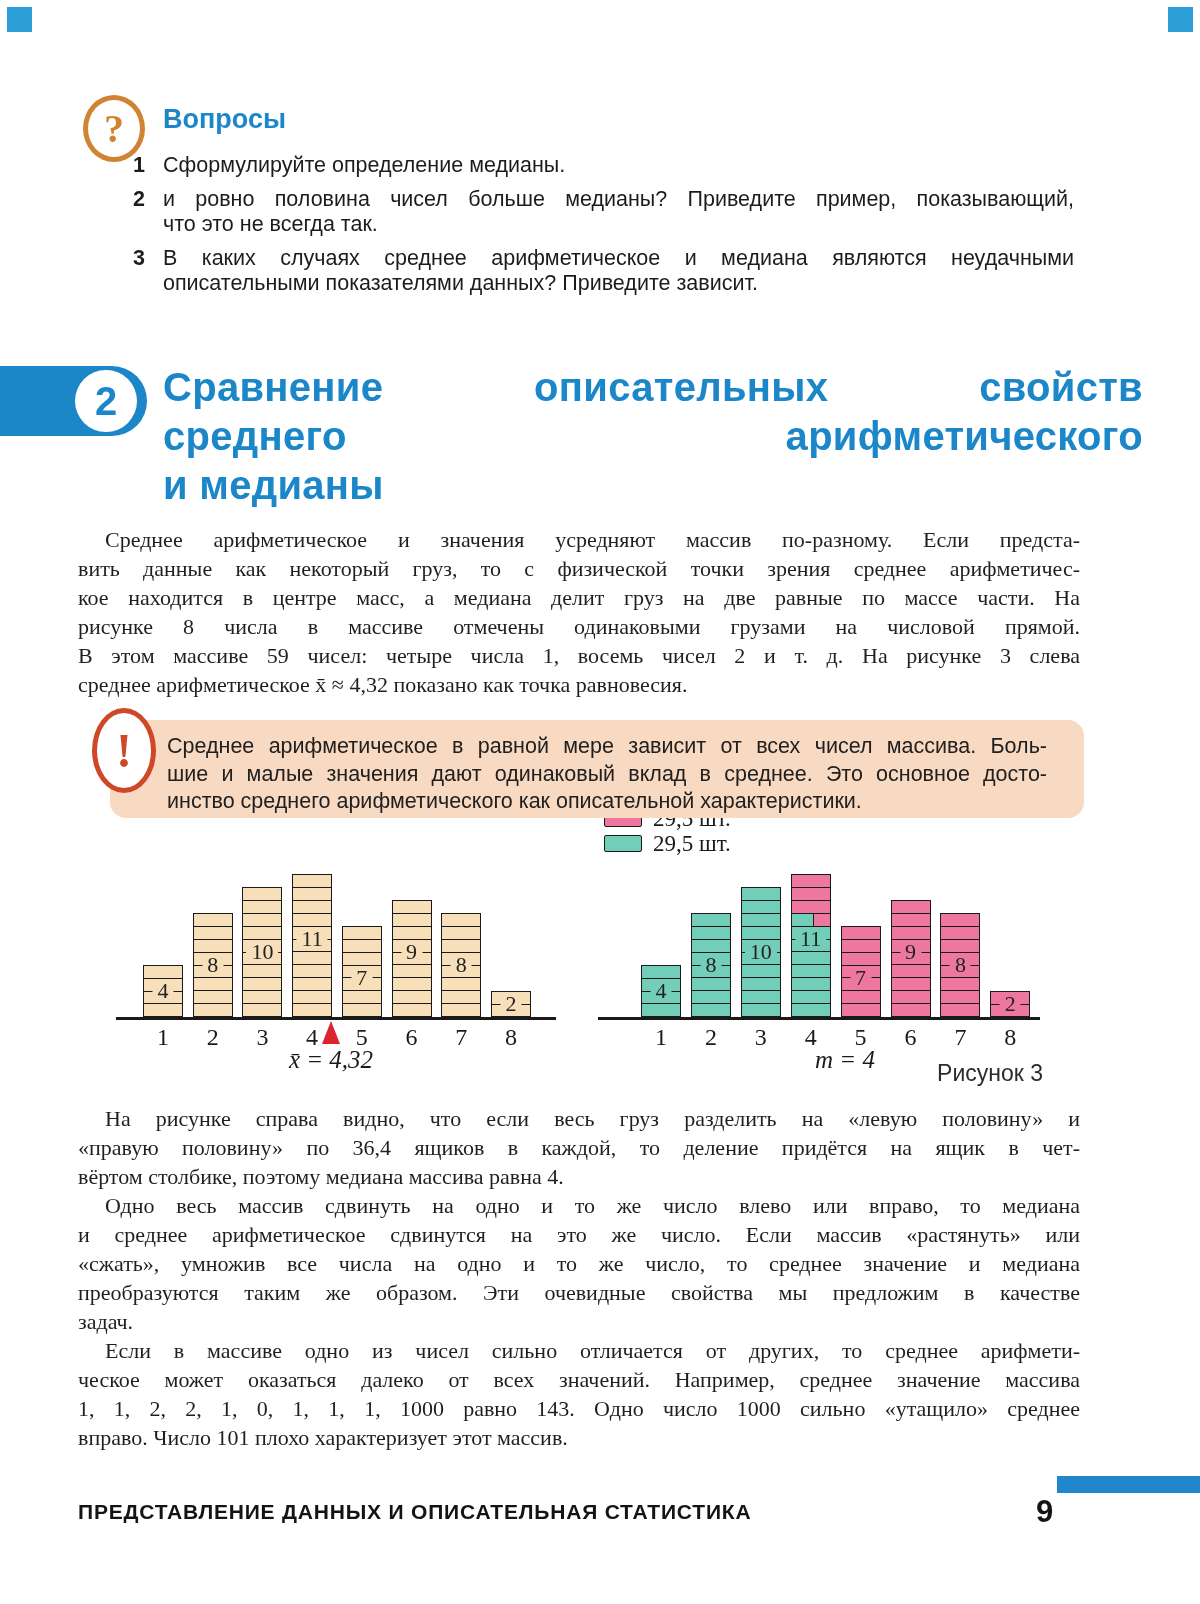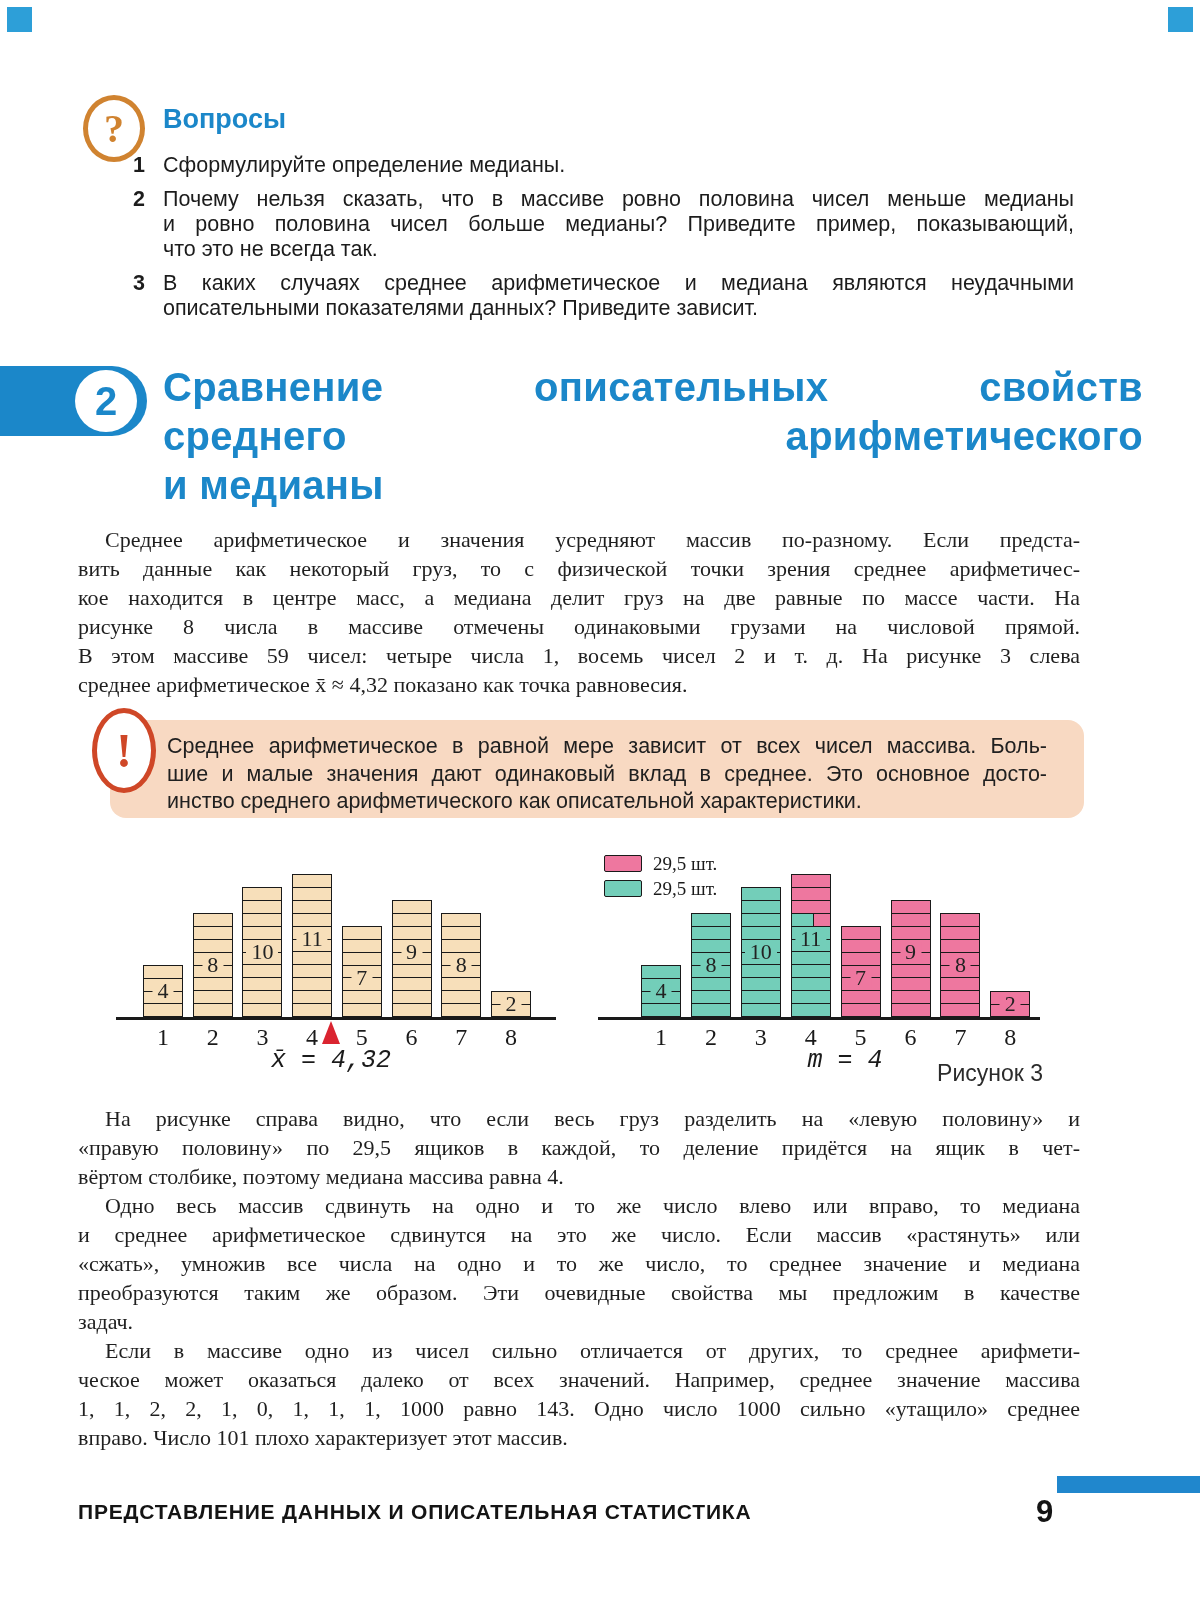--- a/index.html
+++ b/index.html
@@ -47,26 +47,26 @@
 
   
   .axis{position:absolute;height:2.5px;background:#1a1a1a;}
   .bar-stack{position:absolute;display:flex;flex-direction:column;border:1.8px solid #1a1a1a;box-sizing:border-box;}
   .bar-unit{flex:1;}
   .bar-unit.divided{border-top:1.6px solid #1a1a1a;}
   .bar-num{position:absolute;left:50%;transform:translate(-50%,50%);padding:0 5px;
            font-family:"Liberation Serif",serif;font-size:22px;line-height:20px;color:#222;white-space:nowrap;z-index:2;}
   .tick{position:absolute;transform:translateX(-50%);font-family:"Liberation Serif",serif;
         font-size:24px;color:#1a1a1a;}
-  .below-label{position:absolute;transform:translateX(-50%);font-family:Liberation Mono, monospace;
+  .below-label{position:absolute;transform:translateX(-50%);font-family:Liberation Serif, serif;
                font-style:italic;font-size:25px;color:#1a1a1a;white-space:nowrap;}
   #mean-triangle{position:absolute;left:322px;top:1021px;width:0;height:0;
                  border-left:9px solid transparent;border-right:9px solid transparent;
                  border-bottom:23px solid #da2430;}
-  #legend{left:604px;top:851px;font-family:"Liberation Serif",serif;font-size:19px;color:#1a1a1a;}
+  #legend{left:604px;top:806px;font-family:"Liberation Serif",serif;font-size:23px;color:#1a1a1a;}
   .legend-row{display:flex;align-items:center;height:25px;}
   .legend-swatch{width:38px;height:17px;border:1.7px solid #1a1a1a;border-radius:2px;margin-right:11px;box-sizing:border-box;}
   .legend-swatch.pink{background:#ee779f;}
   .legend-swatch.teal{background:#73ceb9;}
   #figure-caption{left:auto;right:157px;top:1060px;font-family:"Liberation Sans",sans-serif;
                   font-size:23px;color:#2b2b2b;}
 
   
   #footer-bar{left:1057px;top:1476px;width:143px;height:17px;background:#2087cd;}
   #footer-chapter{left:78px;top:1500px;font-family:"Liberation Sans",sans-serif;font-weight:bold;
@@ -90,21 +90,20 @@
   <div class="abs" id="questions">
     <div class="q">
       <span class="q-num">1</span>
       <div>
           <div class="jl last">Сформулируйте определение медианы.</div>
         </div>
     </div>
     <div class="q">
       <span class="q-num">2</span>
       <div>
-          <div class="jl">Почему нельзя сказать, что в массиве ровно половина чисел меньше медианы</div>
           <div class="jl">и ровно половина чисел больше медианы? Приведите пример, показывающий,</div>
           <div class="jl last">что это не всегда так.</div>
         </div>
     </div>
     <div class="q">
       <span class="q-num">3</span>
       <div>
           <div class="jl">В каких случаях среднее арифметическое и медиана являются неудачными</div>
           <div class="jl last">описательными показателями данных? Приведите зависит.</div>
         </div>
@@ -339,21 +338,21 @@
       <span class="legend-swatch teal"></span>
       <span>29,5 шт.</span>
     </div>
   </div>
 
   <div class="abs" id="figure-caption">Рисунок 3</div>
 
   <div class="para" id="paras-bottom">
     <div>
         <div class="jl ind">На рисунке справа видно, что если весь груз разделить на «левую половину» и</div>
-        <div class="jl">«правую половину» по 29,5 ящиков в каждой, то деление придётся на ящик в чет-</div>
+        <div class="jl">«правую половину» по 36,4 ящиков в каждой, то деление придётся на ящик в чет-</div>
         <div class="jl last">вёртом столбике, поэтому медиана массива равна 4.</div>
       </div>
     <div>
         <div class="jl ind">Одно весь массив сдвинуть на одно и то же число влево или вправо, то медиана</div>
         <div class="jl">и среднее арифметическое сдвинутся на это же число. Если массив «растянуть» или</div>
         <div class="jl">«сжать», умножив все числа на одно и то же число, то среднее значение и медиана</div>
         <div class="jl">преобразуются таким же образом. Эти очевидные свойства мы предложим в качестве</div>
         <div class="jl last">задач.</div>
       </div>
     <div>

